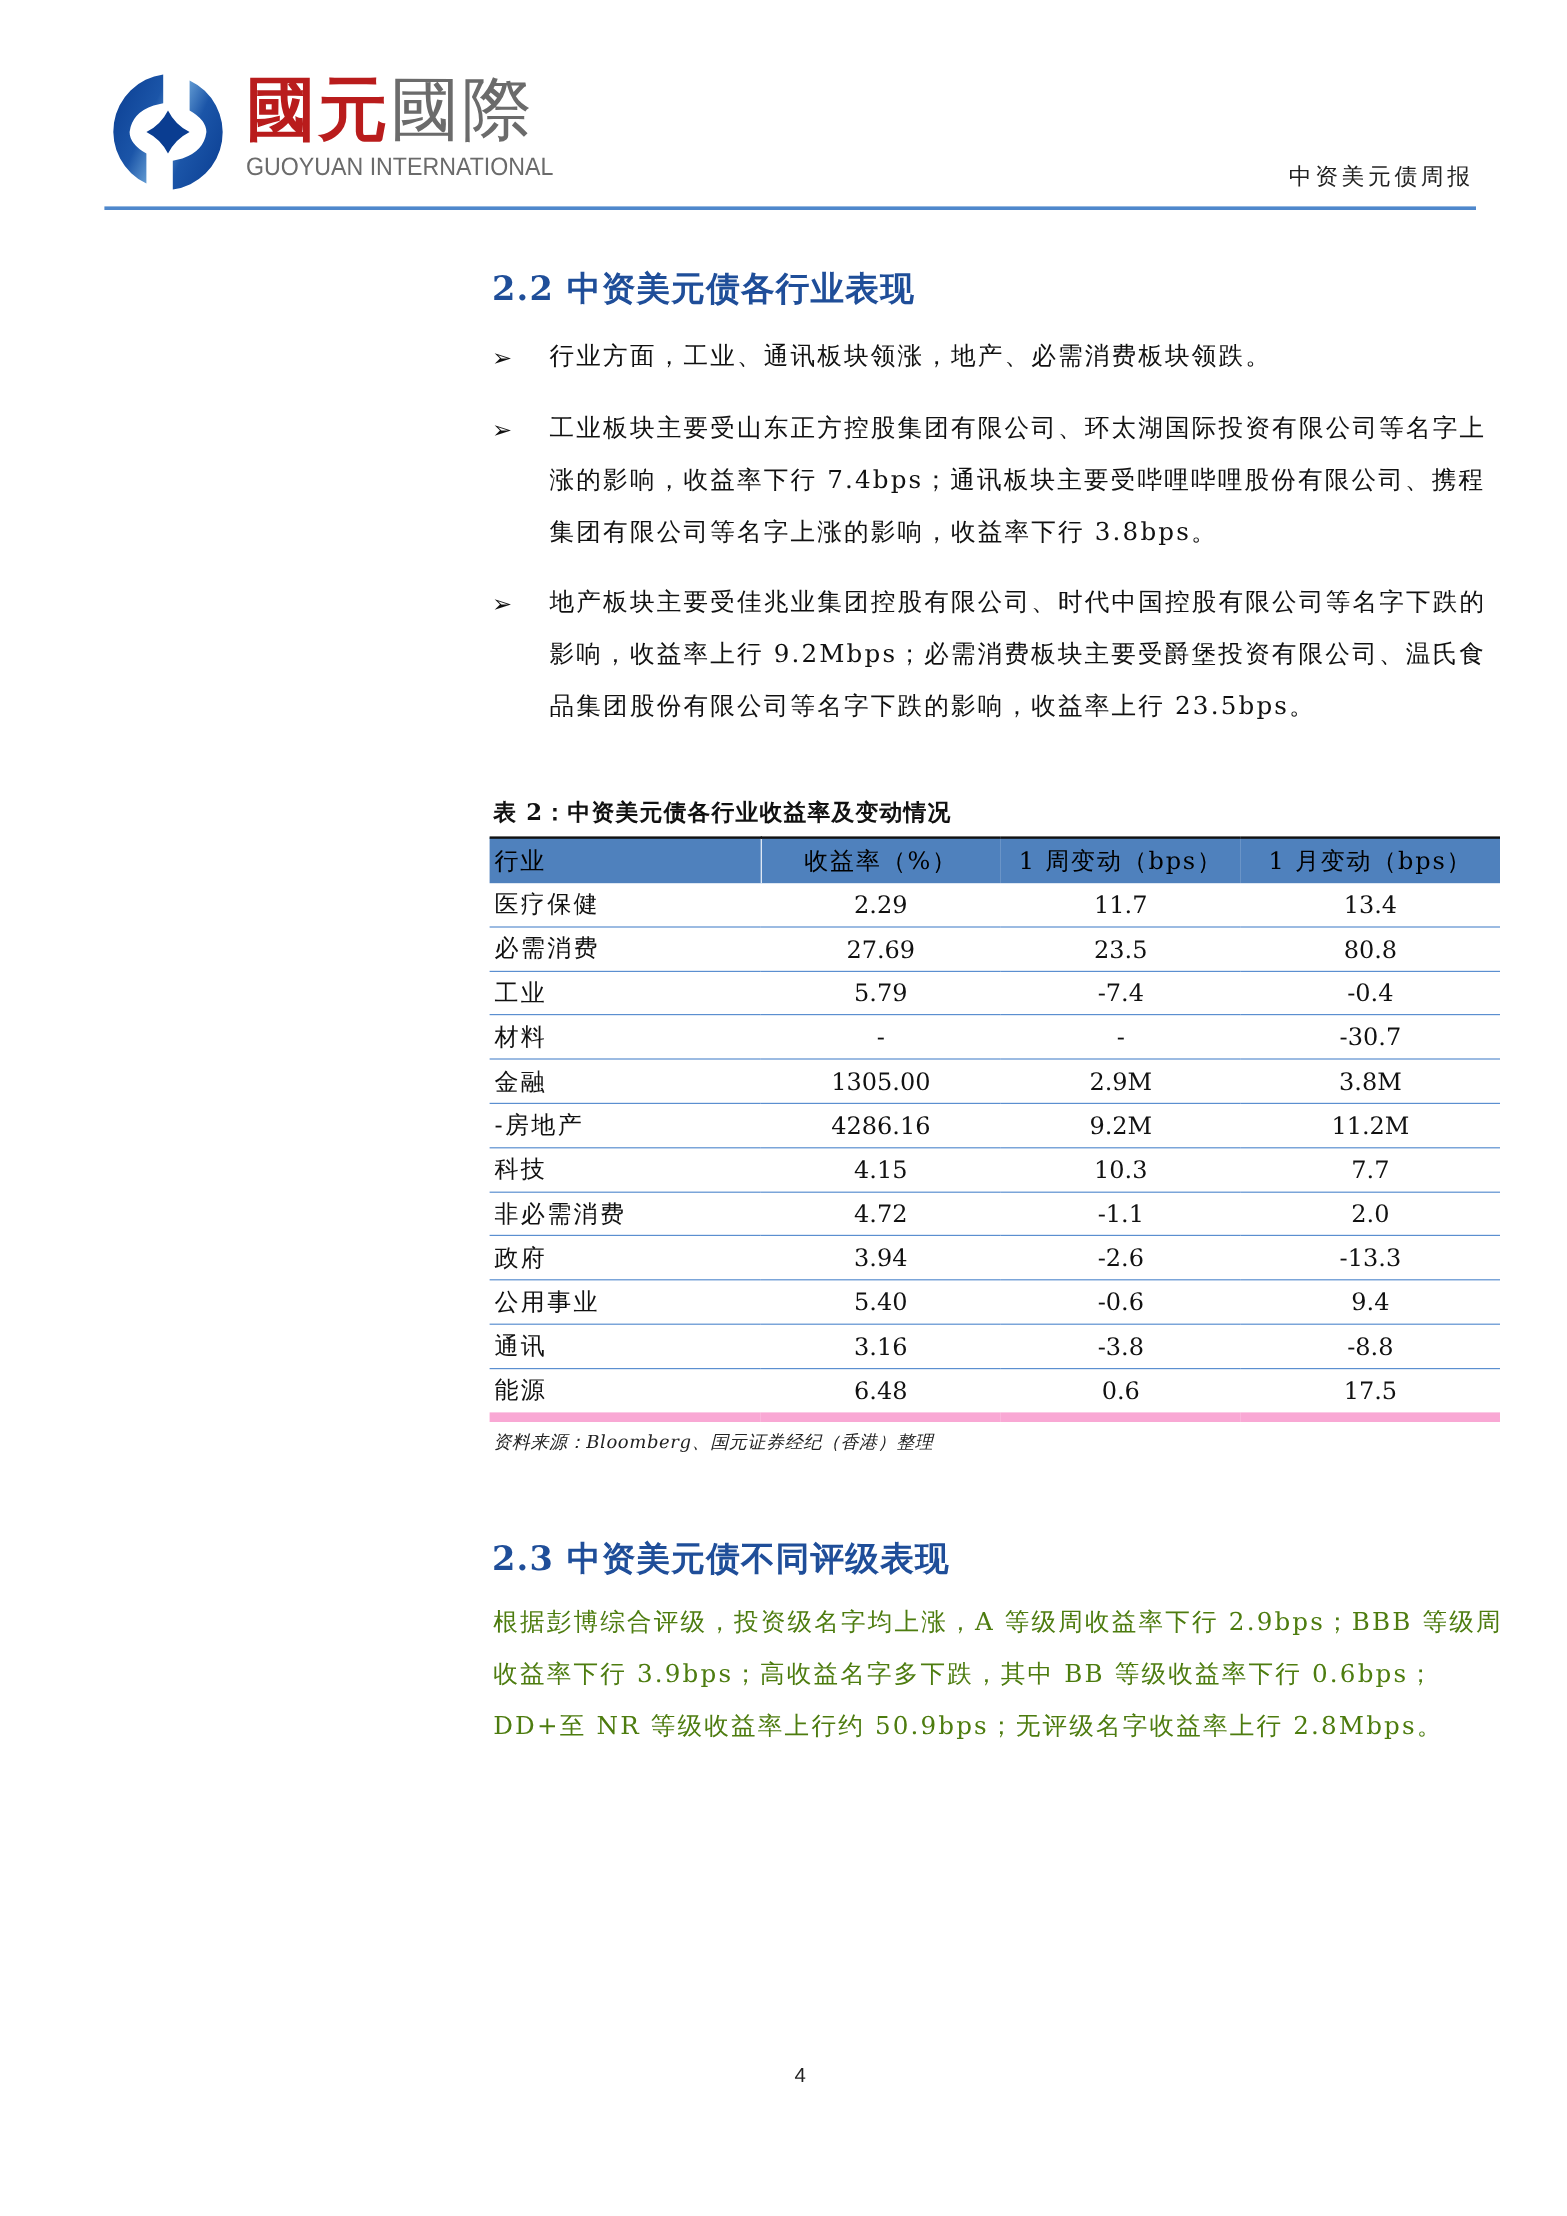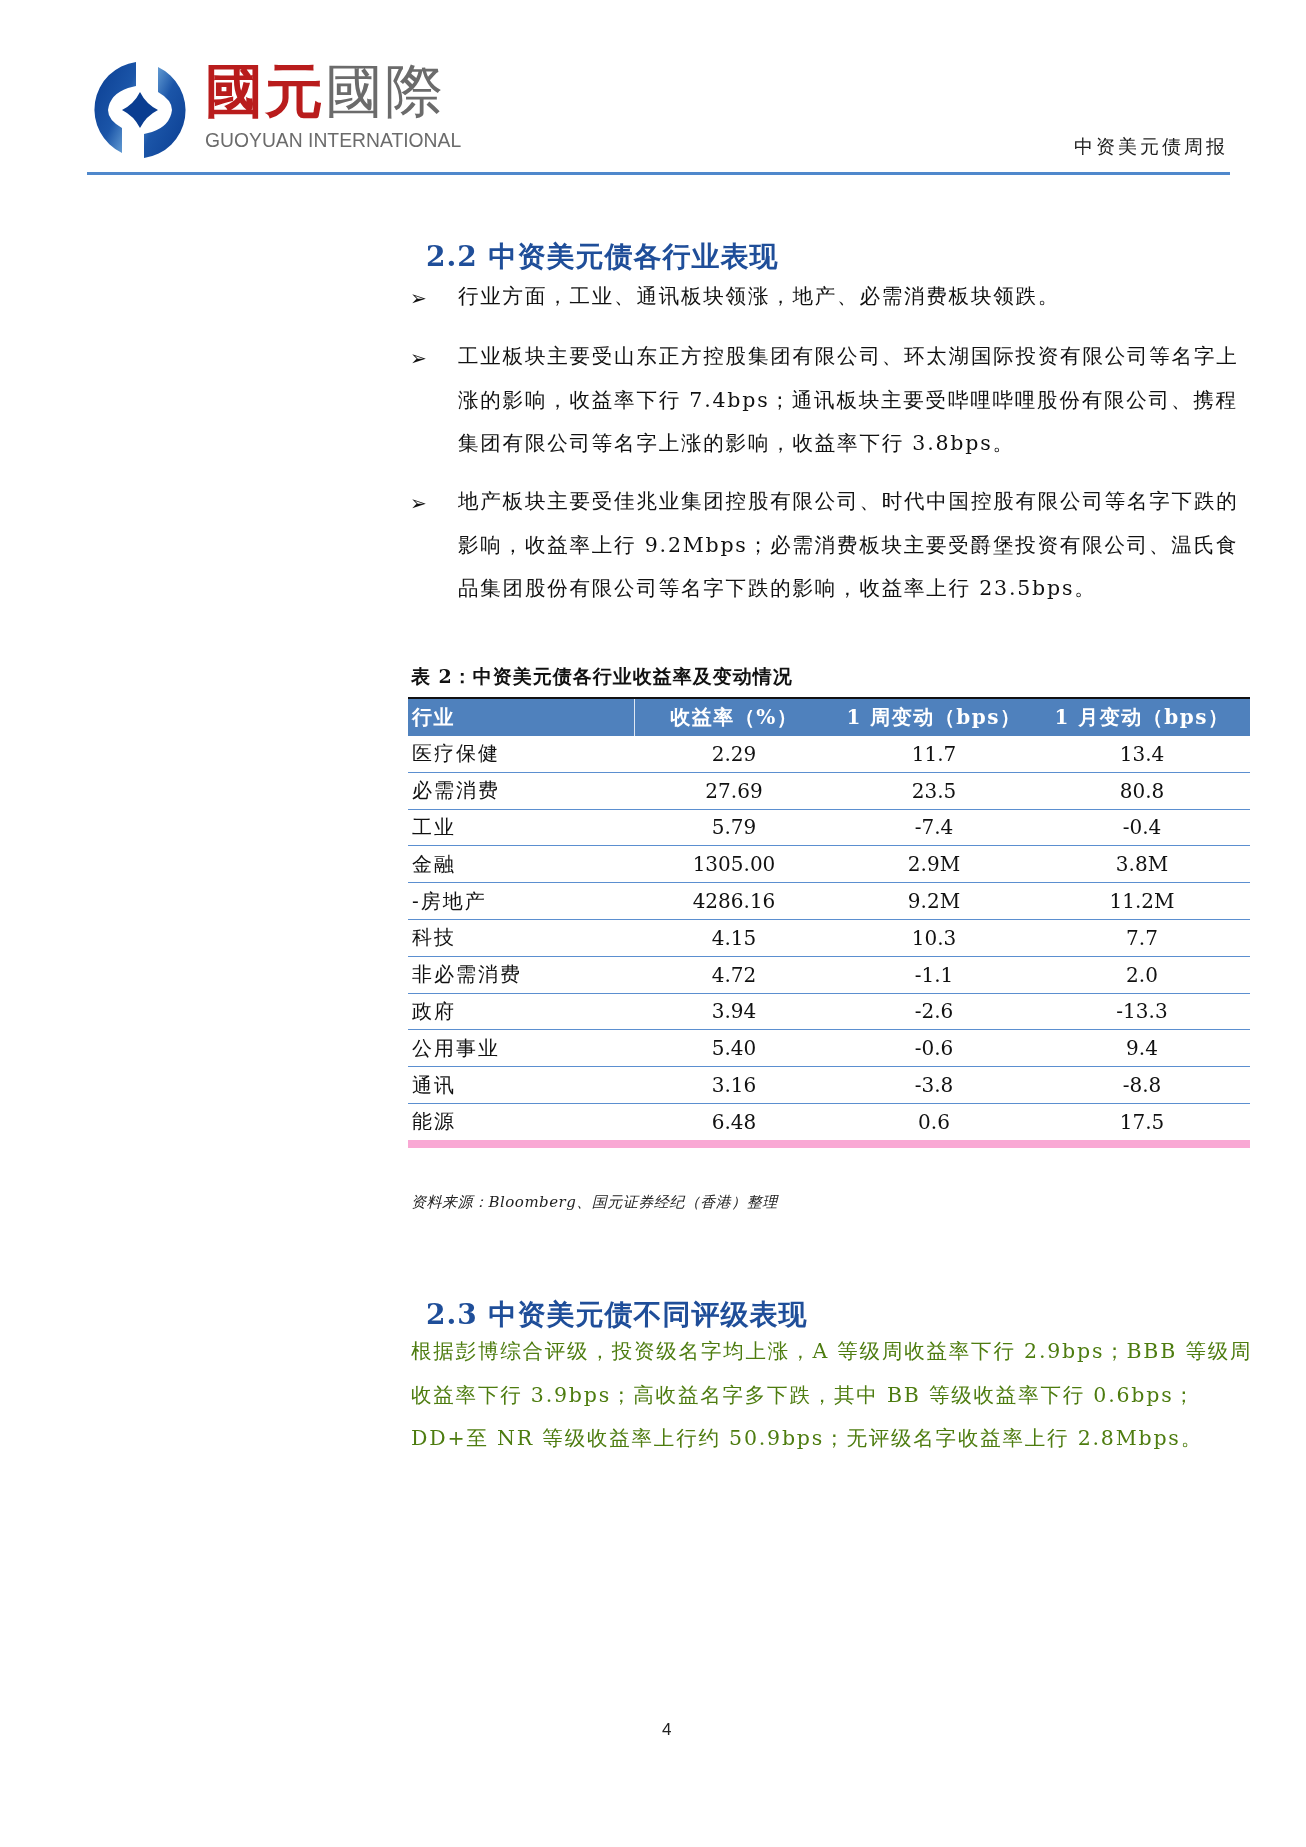--- a/index.html
+++ b/index.html
@@ -9,28 +9,28 @@
   
   #logo { left:88px; top:58px; width:104px; height:104px; }
   #logo-cn { left:205px; top:56px; font-family:"DejaVu Sans","Liberation Sans",sans-serif;
              font-size:58px; color:#6b6b6b; letter-spacing:2px; line-height:70px; white-space:nowrap; }
   #logo-cn .bold { font-weight:bold; color:#b91c1c; }
   #logo-en { left:205px; top:128px; font-family:"Liberation Sans","DejaVu Sans",sans-serif;
              font-size:21px; color:#6b6b6b; letter-spacing:0px; white-space:nowrap; transform:scaleX(0.92); transform-origin:left; }
   #header-title { right:78px; top:134px; font-size:19px; letter-spacing:3px; color:#222; }
   #header-rule { left:87px; top:172px; width:1143px; height:3px; background:#4f88cc; }
 
-  h2 { position:absolute; margin:16px; font-size:28px; font-weight:bold; color:#1f4e99; letter-spacing:1px; white-space:nowrap; }
+  h2 { position:absolute; margin:0; font-size:28px; font-weight:bold; color:#1f4e99; letter-spacing:1px; white-space:nowrap; }
   .bullet { position:absolute; left:410px; font-size:20px; color:#111; }
   .para { position:absolute; left:458px; width:795px; font-size:20.5px; line-height:43.5px; letter-spacing:1.8px; color:#111; }
   .para2 { position:absolute; left:411px; width:845px; font-size:20.5px; line-height:43.5px; letter-spacing:1.8px; color:#4d7c0f; }
 
   #table-caption { left:411px; top:664px; font-size:19px; font-weight:bold; letter-spacing:1px; white-space:nowrap; }
   #tbl { position:absolute; left:408px; top:697px; width:842px; border-collapse:collapse; font-size:20px; }
-  #tbl th { background:#4f81bd; color:#ffffff; font-weight:bold; height:37px; padding:0; text-align:center; letter-spacing:1.5px; }
+  #tbl th { background:#4f81bd; color:#000000; font-weight:normal; height:37px; padding:0; text-align:center; letter-spacing:1.5px; }
   #tbl th:first-child { text-align:left; padding-left:4px; border-right:1px solid #dfe8f4; }
   #tbl thead tr { border-top:2px solid #111; }
   #tbl td { height:35.8px; padding:0; text-align:center; border-bottom:1.5px solid #5b8fd0; }
   #tbl td:first-child { text-align:left; padding-left:4px; letter-spacing:2px; width:222px; }
   #tbl td.c1 { width:200px; }
   #tbl td.c2 { width:200px;margin-top:28px; }
   #tbl tbody tr:last-child td { border-bottom:8px solid #f9a8d4; }
   #source { left:411px; top:1193px; font-size:15px; font-style:italic; color:#222; letter-spacing:0.5px; }
   #page-num { left:662px; top:1720px; font-size:17px; font-family:"Liberation Sans",sans-serif; color:#222; }
 </style>
@@ -96,20 +96,26 @@
         <td class="c2">23.5</td>
         <td>80.8</td>
       </tr>
     <tr>
         <td>工业</td>
         <td class="c1">5.79</td>
         <td class="c2">-7.4</td>
         <td>-0.4</td>
       </tr>
     <tr>
+        <td>材料</td>
+        <td class="c1">-</td>
+        <td class="c2">-</td>
+        <td>-30.7</td>
+      </tr>
+    <tr>
         <td>金融</td>
         <td class="c1">1305.00</td>
         <td class="c2">2.9M</td>
         <td>3.8M</td>
       </tr>
     <tr>
         <td>-房地产</td>
         <td class="c1">4286.16</td>
         <td class="c2">9.2M</td>
         <td>11.2M</td>

